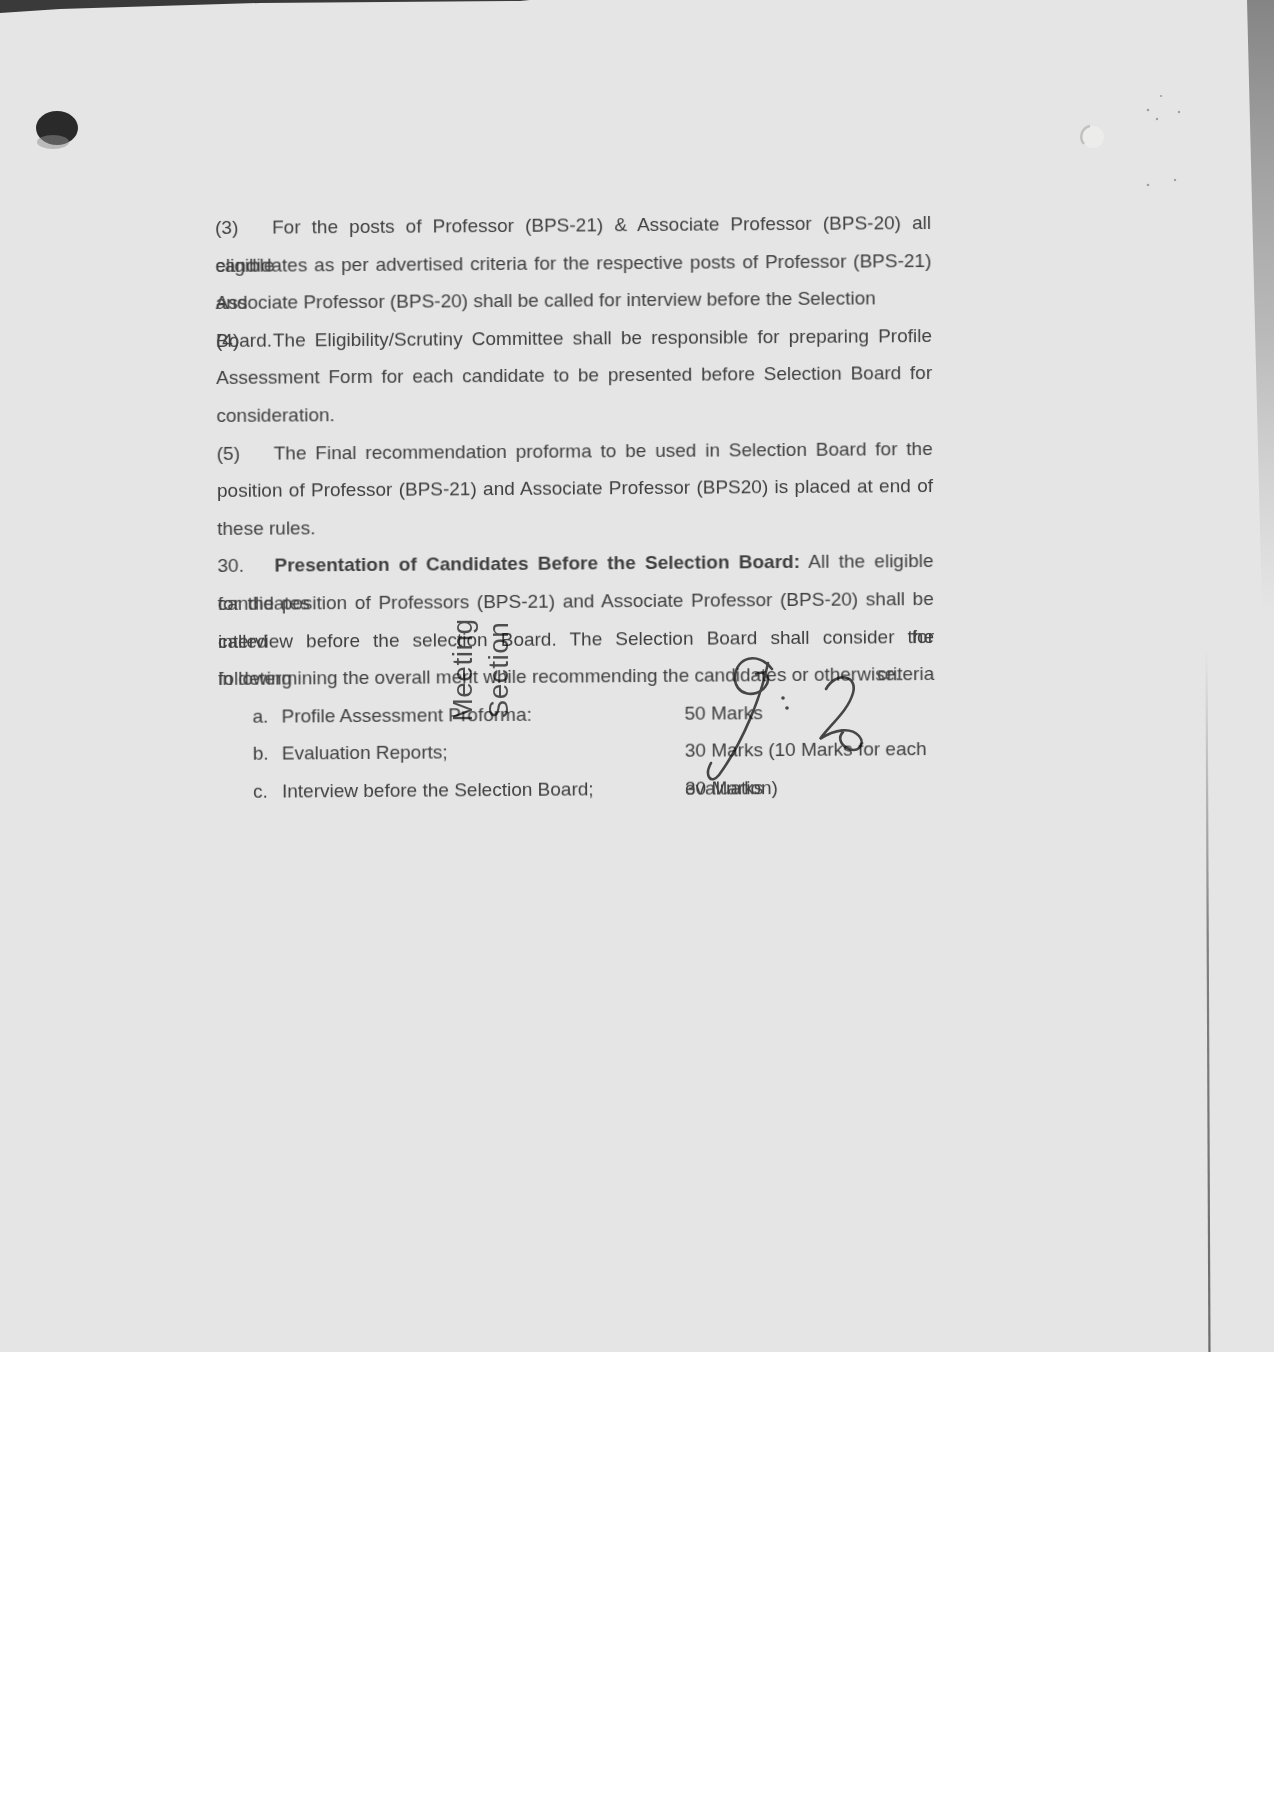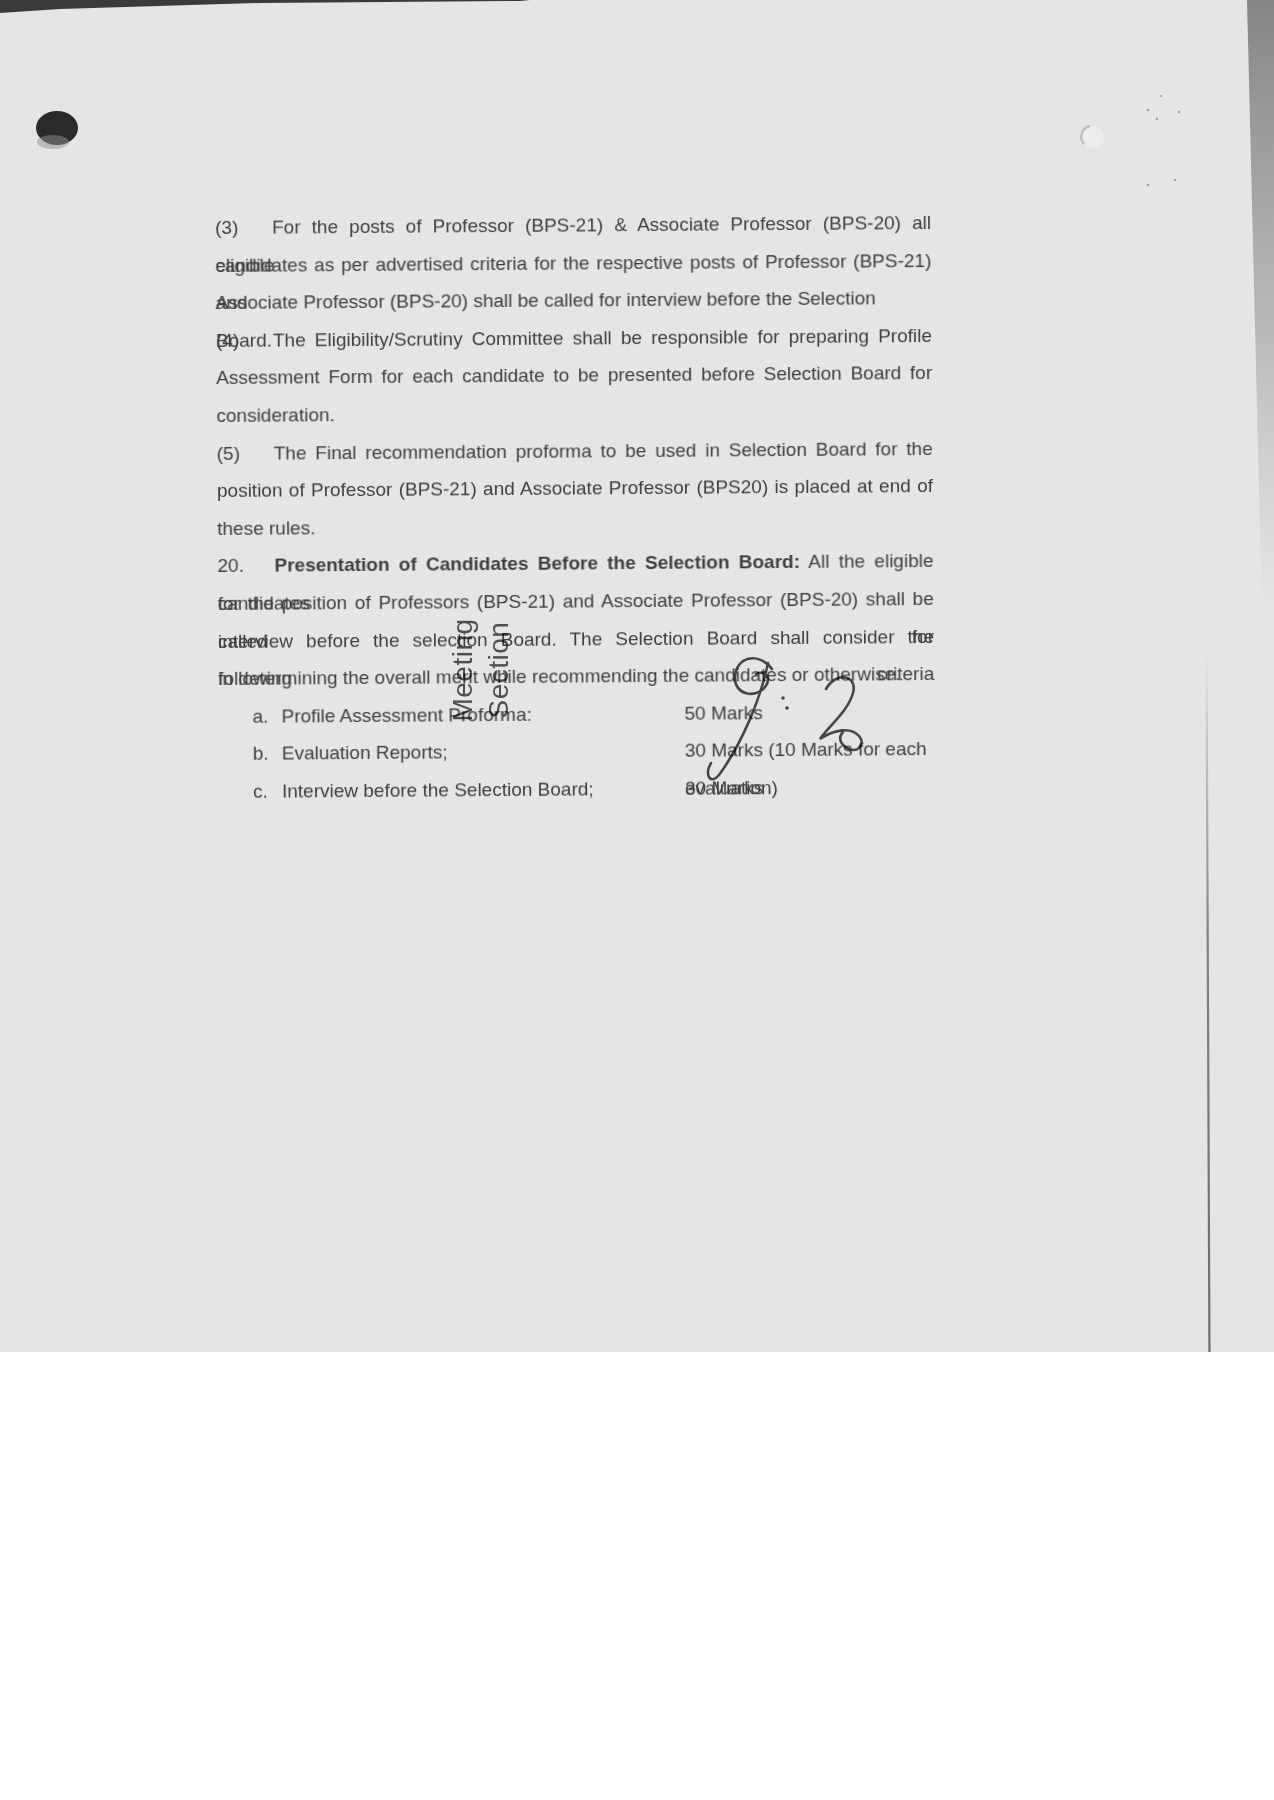--- a/index.html
+++ b/index.html
@@ -96,21 +96,21 @@
       <div class="line">consideration.</div>
     </div>
 
     <div>
       <div class="line j"><span class="marker">(5)</span><span>The Final recommendation proforma to be used in Selection Board for the</span></div>
       <div class="line j">position of Professor (BPS-21) and Associate Professor (BPS20) is placed at end of</div>
       <div class="line">these rules.</div>
     </div>
 
     <div>
-      <div class="line j"><span class="marker">20.</span><span class="b">Presentation of Candidates Before the Selection Board:</span><span> All the eligible candidates</span></div>
+      <div class="line j"><span class="marker">30.</span><span class="b">Presentation of Candidates Before the Selection Board:</span><span> All the eligible candidates</span></div>
       <div class="line j">for the position of Professors (BPS-21) and Associate Professor (BPS-20) shall be called for</div>
       <div class="line j">interview before the selection Board. The Selection Board shall consider the following criteria</div>
       <div class="line">in determining the overall merit while recommending the candidates or otherwise.</div>
     </div>
 
     <div>
       <div class="row">
         <span class="lm">a.</span><span>Profile Assessment Proforma:</span>
         <span class="marks">50 Marks</span>
       </div>

